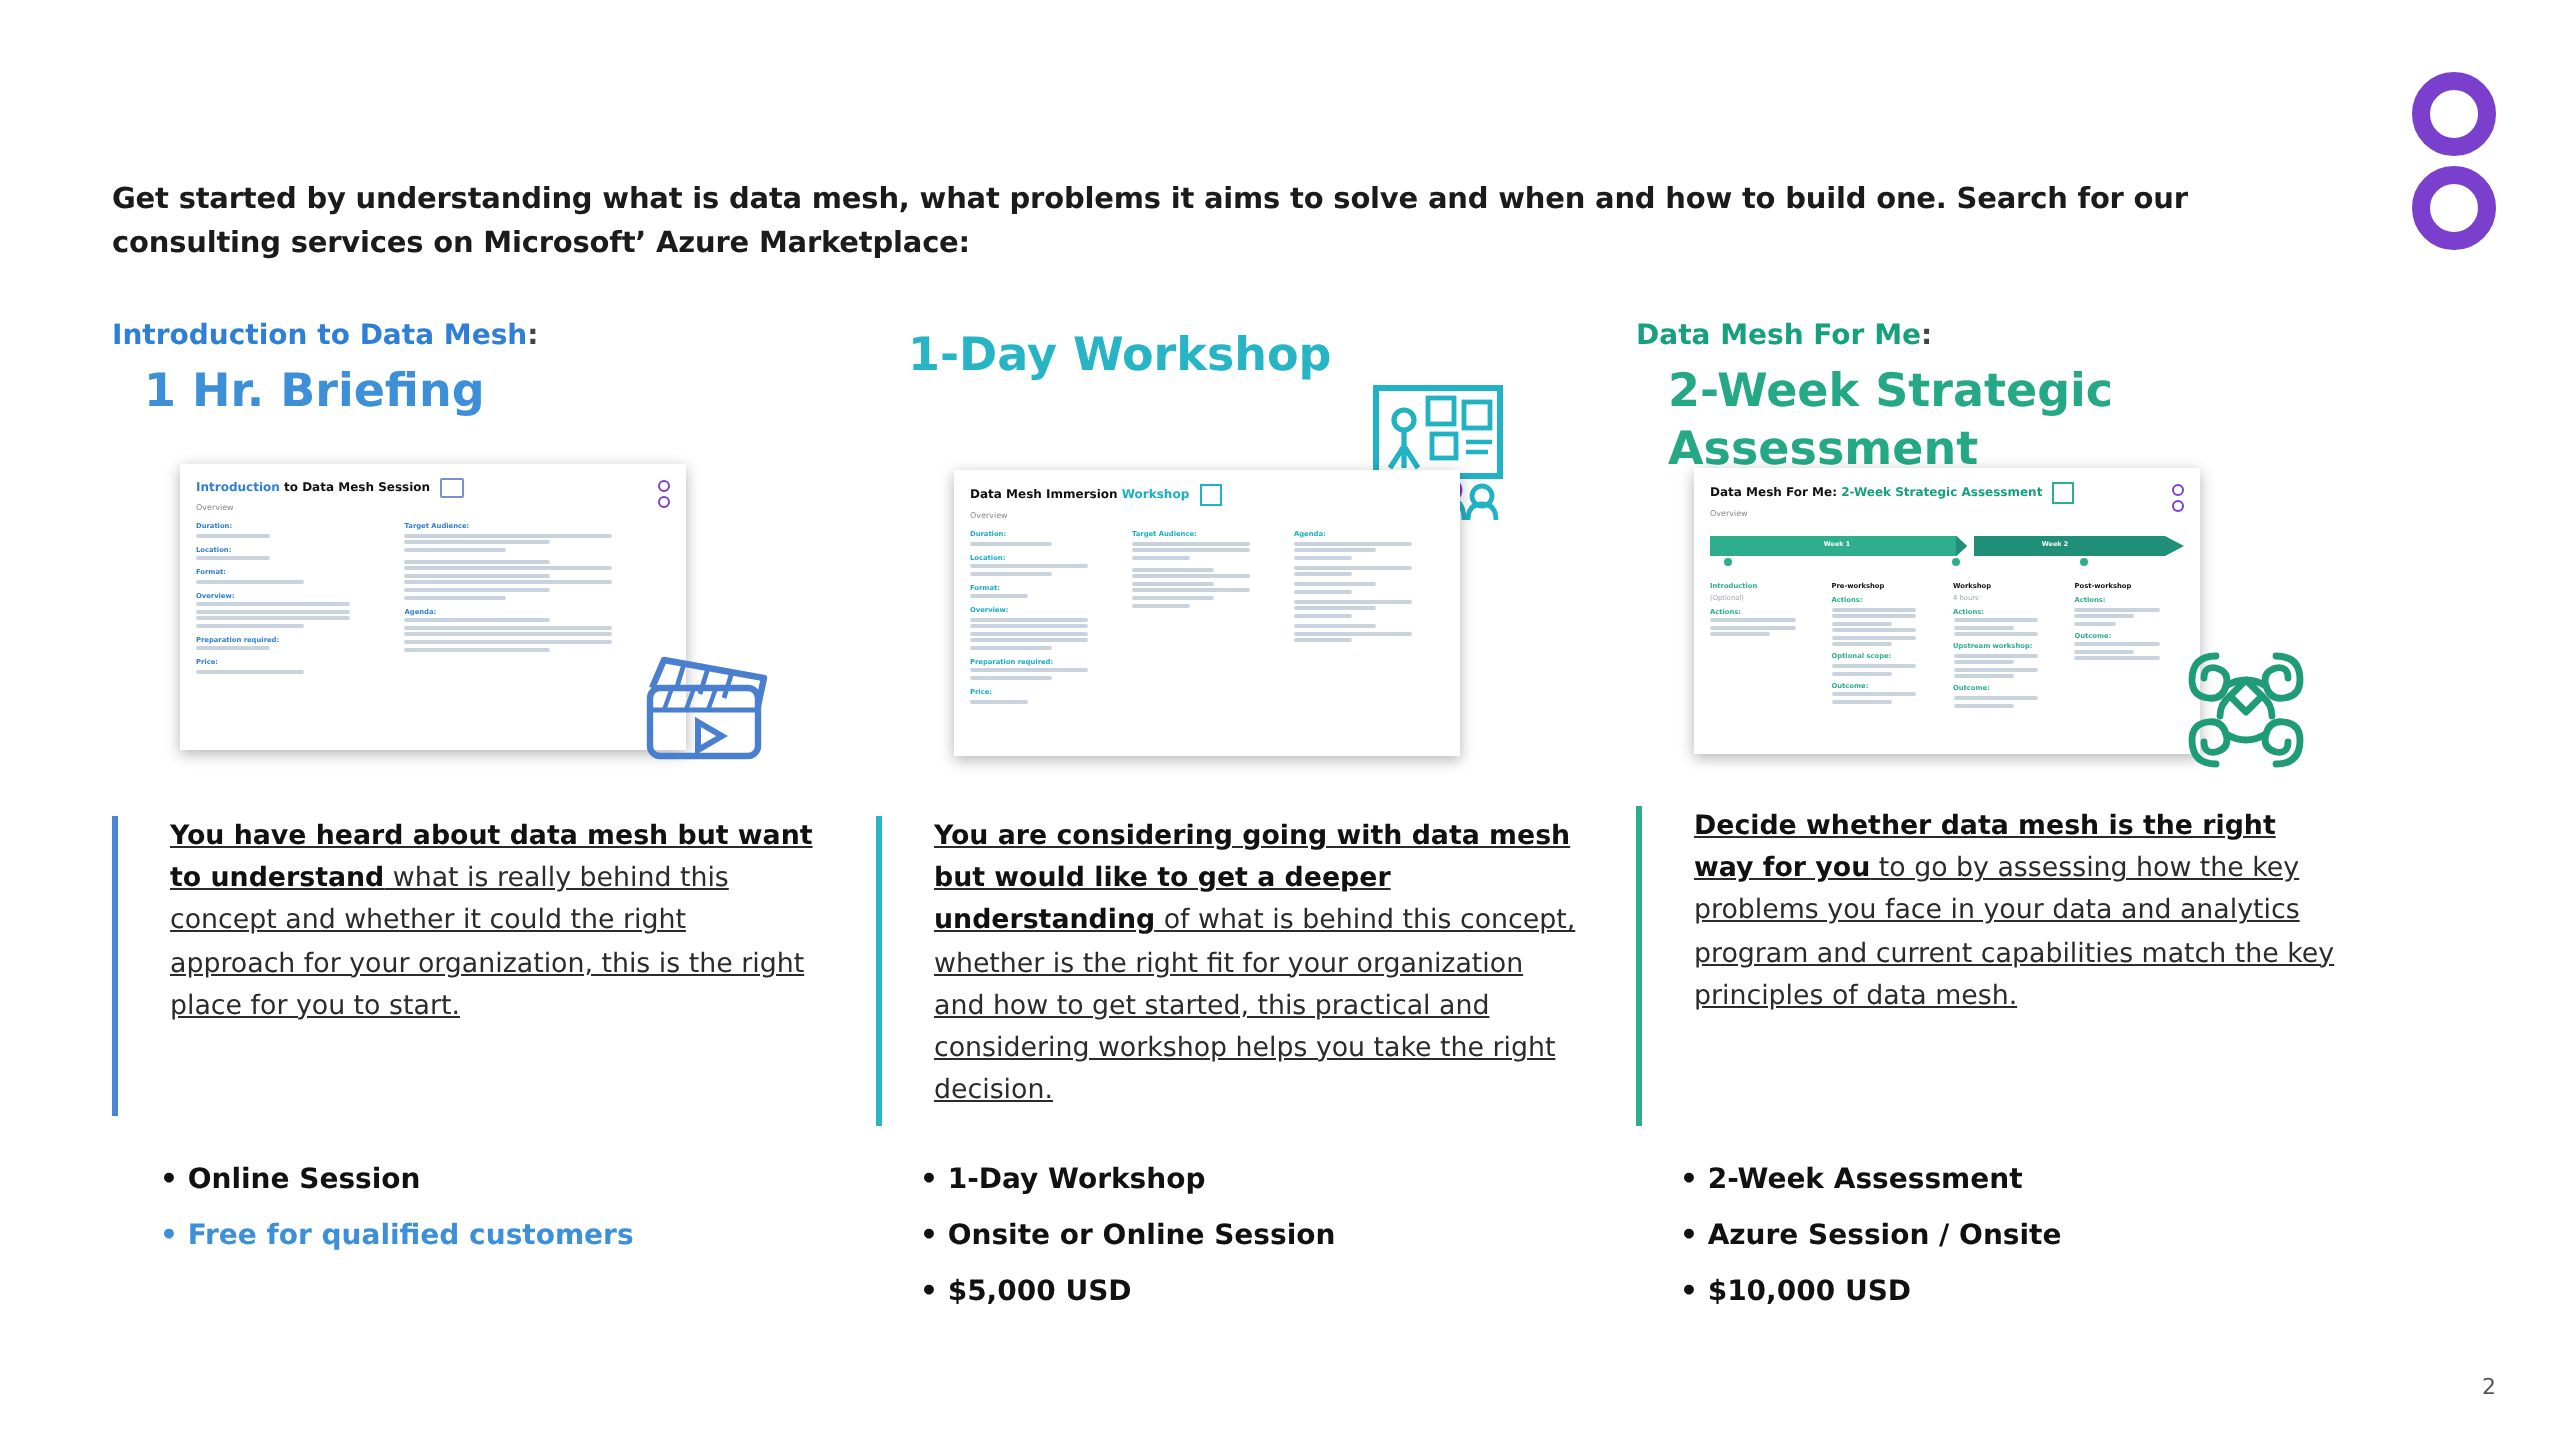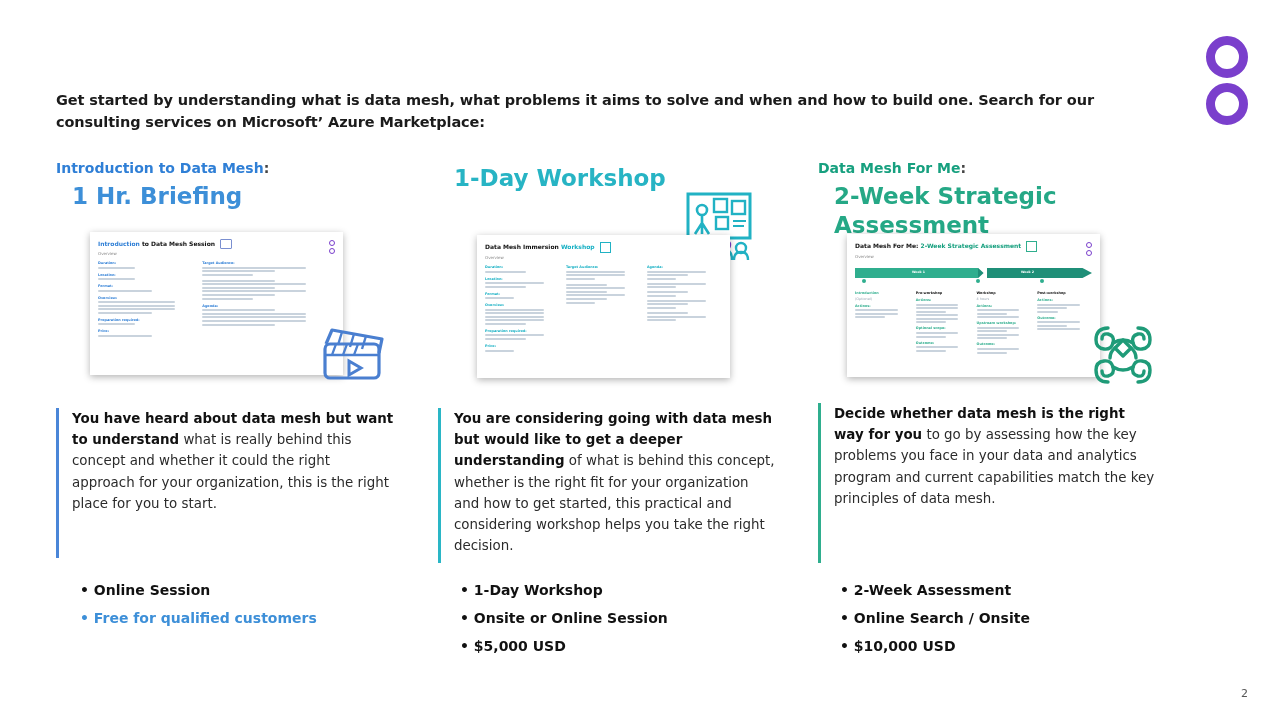--- a/index.html
+++ b/index.html
@@ -75,21 +75,21 @@
   .tl-bar{position:absolute;left:0;top:0;height:10px;width:100%;
     background:linear-gradient(90deg,#2fae8e 0%,#2fae8e 52%,#1f8f78 52%,#1f8f78 100%);
     clip-path:polygon(0 0,96% 0,100% 50%,96% 100%,0 100%);}
   .tl-notch{position:absolute;left:52%;top:0;width:9px;height:10px;background:#fff;
     clip-path:polygon(0 0,60% 50%,0 100%,100% 100%,100% 0);}
   .tl-lab{position:absolute;top:2px;font-size:3.2px;color:#fff;font-weight:bold;}
   .tl-dots{position:relative;height:5px;margin:0 8px;}
   .tl-dot{position:absolute;top:-3px;width:4px;height:4px;border-radius:50%;background:#2fae8e;}
 
   
-  .copy{position:absolute;padding-left:16px;font-size:13.4px;line-height:1.58;color:#2b2b2b;}
+  .copy{position:absolute;padding-left:29px;font-size:13.4px;line-height:1.58;color:#2b2b2b;text-decoration:underline;}
   .copy b{font-weight:bold;color:#111;}
   .bar{position:absolute;left:0;top:0;bottom:0;width:3px;}
 
   .copy1{left:56px;top:408px;width:322px;height:150px;}
   .copy2{left:438px;top:408px;width:322px;height:155px;}
   .copy3{left:818px;top:403px;width:322px;height:160px;}
 
   .bullets{position:absolute;font-size:14px;font-weight:bold;line-height:2.0;color:#111;}
   .b1{left:80px;top:576px;}
   .b2{left:460px;top:576px;}
@@ -379,18 +379,18 @@
     </g>
   </svg>
 
   <div class="copy copy3">
     <div class="bar" style="background:#2fae8e"></div>
     <b>Decide whether data mesh is the right way for you</b><span> to go by assessing how the key problems you face in your data and analytics program and current capabilities match the key principles of data mesh.</span>
   </div>
 
   <div class="bullets b3">
     <div>• <span>2-Week Assessment</span></div>
-    <div>• <span>Online Search / Onsite</span></div>
+    <div>• <span>Azure Session / Onsite</span></div>
     <div>• <span>$10,000 USD</span></div>
   </div>
 
   <div class="pageno">2</div>
 </div>
 
 </body></html>

